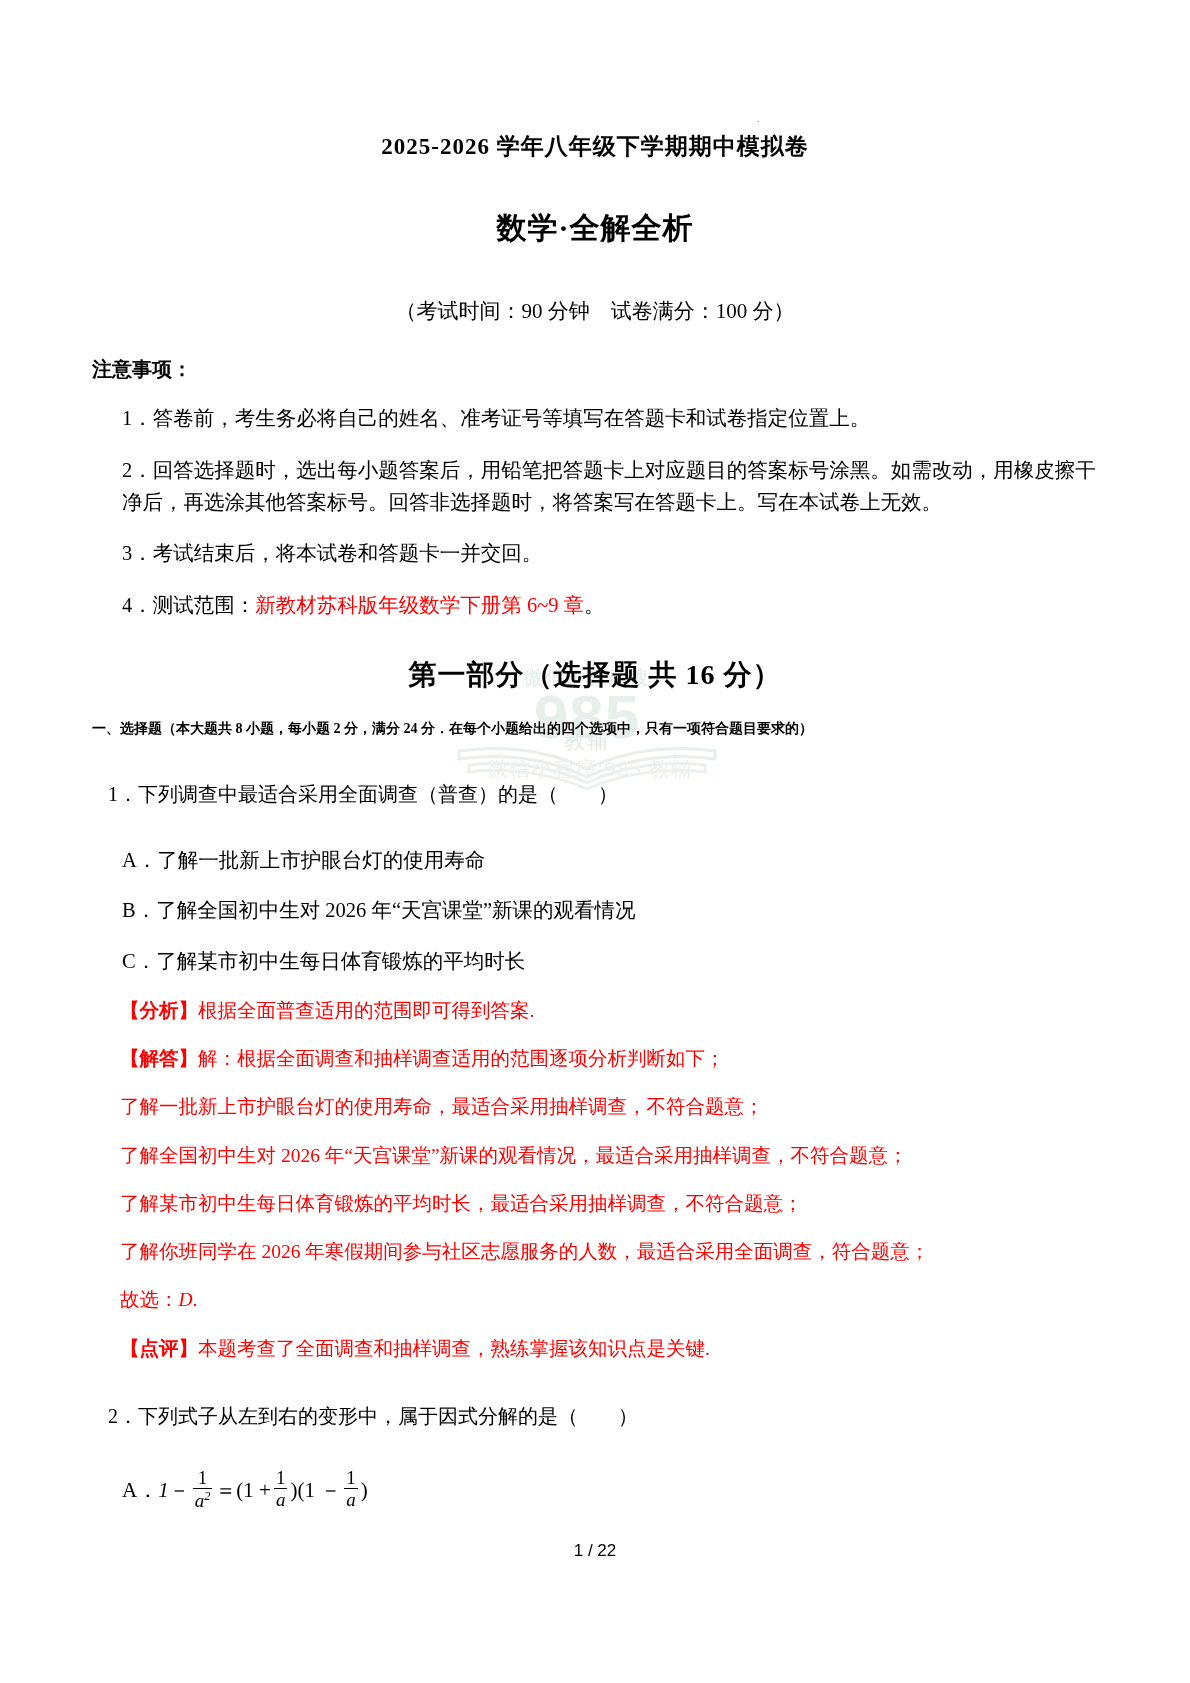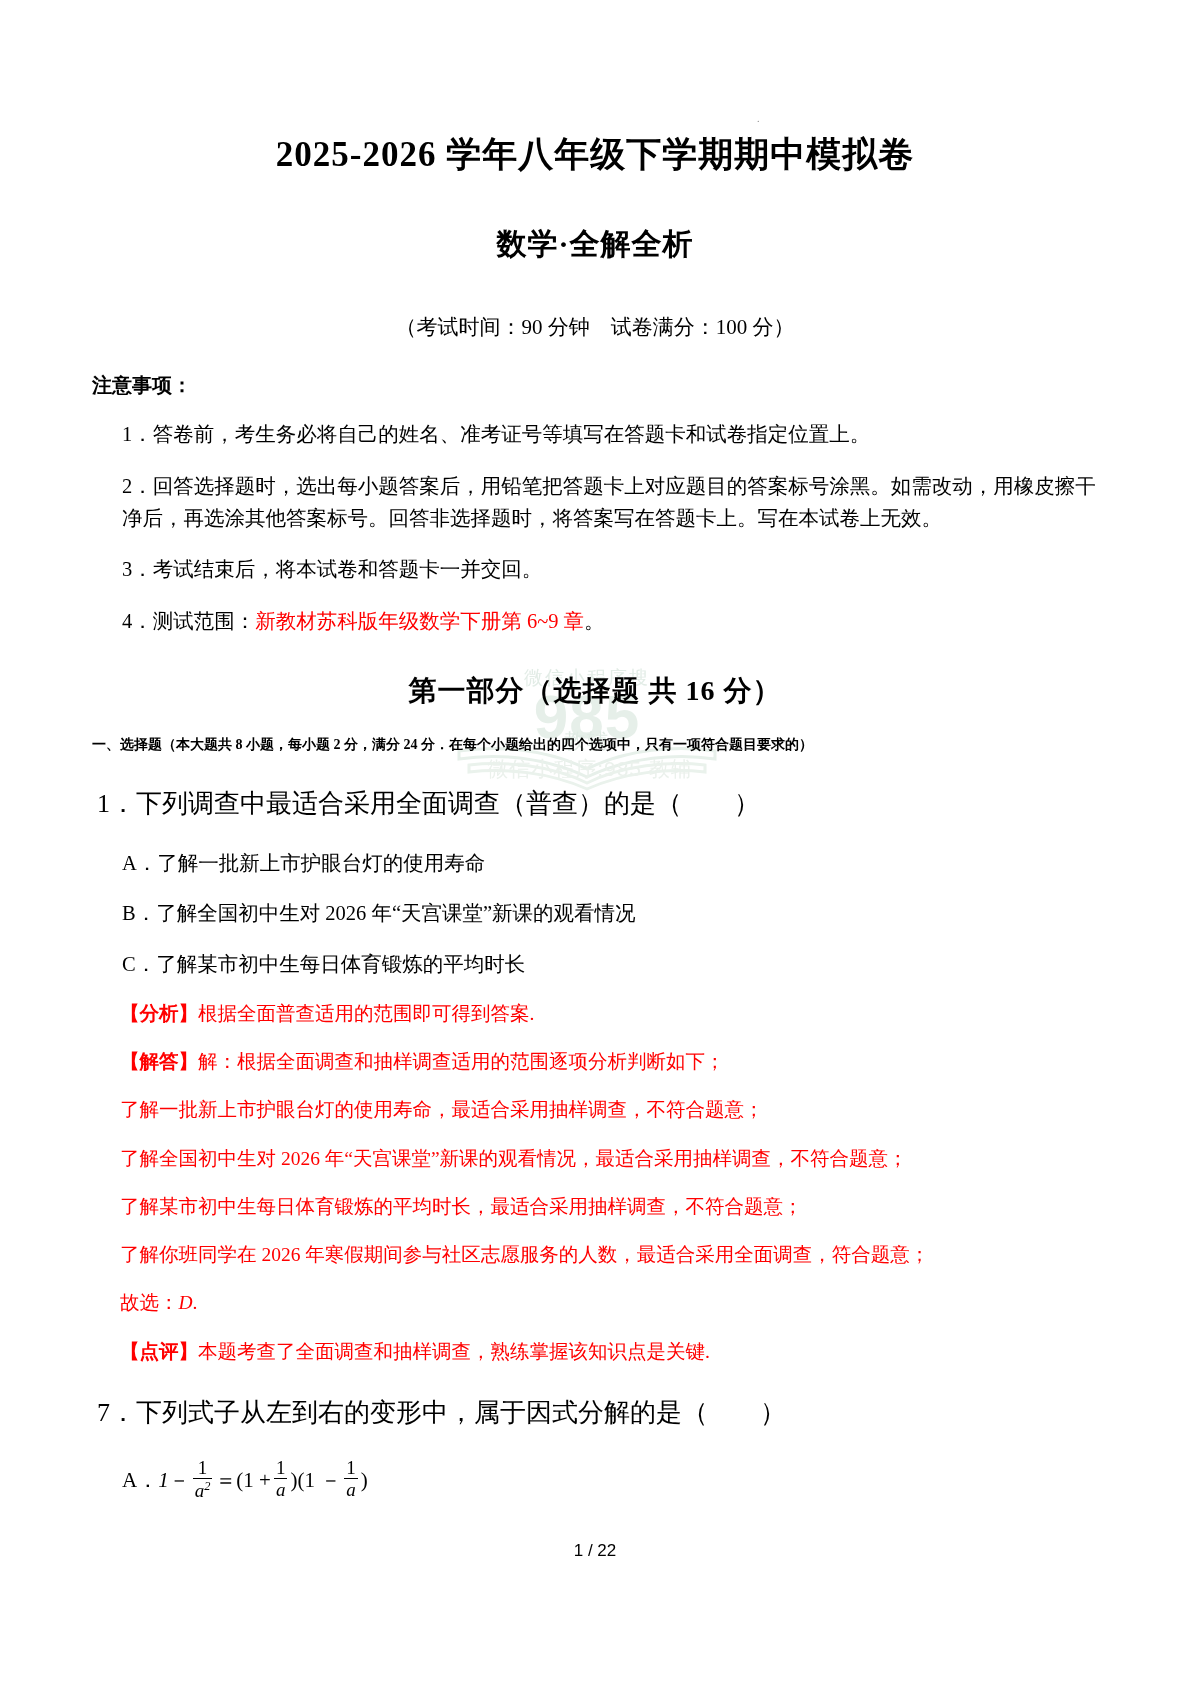--- a/index.html
+++ b/index.html
@@ -100,21 +100,21 @@
     top: 113px;
     font-size: 10px;
     color: #888;
     z-index: 1;
   }
 
   h1.doc-title {
     margin: 0;
     padding-top: 131px;
     text-align: center;
-    font-size: 35px;
+    font-size: 23px;
     font-weight: bold;
     letter-spacing: 1px;
     font-family: "Liberation Serif", serif;
   }
   h2.doc-subtitle {
     margin: 8px;
     padding-top: 38px;
     text-align: center;
     font-size: 30px;
     font-weight: bold;
@@ -160,23 +160,23 @@
   .section-intro {
     margin: 0;
     padding-top: 24px;
     font-size: 14px;
     font-weight: bold;
     line-height: 1.62;
     text-align: justify;
   }
 
   .q-stem {
-    margin: 5px;
+    margin: 16px;
     padding-top: 22px;
-    font-size: 26px;
+    font-size: 20px;
     line-height: 1.5;
   }
   .q-option {
     margin: 0;
     padding-top: 20px;
     padding-left: 30px;
     font-size: 20.5px;
     line-height: 1.5;
     font-family: Liberation Serif, serif;
   }
@@ -285,21 +285,21 @@
 
     <p class="sol-line"><b>【分析】</b><span>根据全面普查适用的范围即可得到答案.</span></p>
     <p class="sol-line"><b>【解答】</b><span>解：根据全面调查和抽样调查适用的范围逐项分析判断如下；</span></p>
     <p class="sol-line">了解一批新上市护眼台灯的使用寿命，最适合采用抽样调查，不符合题意；</p>
     <p class="sol-line">了解全国初中生对 2026 年“天宫课堂”新课的观看情况，最适合采用抽样调查，不符合题意；</p>
     <p class="sol-line">了解某市初中生每日体育锻炼的平均时长，最适合采用抽样调查，不符合题意；</p>
     <p class="sol-line">了解你班同学在 2026 年寒假期间参与社区志愿服务的人数，最适合采用全面调查，符合题意；</p>
     <p class="sol-line"><span>故选：</span><span class="ital">D</span><span>.</span></p>
     <p class="sol-line"><b>【点评】</b><span>本题考查了全面调查和抽样调查，熟练掌握该知识点是关键.</span></p>
 
-    <p class="q-stem">7．下列式子从左到右的变形中，属于因式分解的是（　　）</p>
+    <p class="q-stem">2．下列式子从左到右的变形中，属于因式分解的是（　　）</p>
     <div class="mathline">
       <span>A．</span>
       <span class="mi">1</span>
       <span>－</span>
       <span class="frac">
         <span class="num">1</span>
         <span class="den"><span class="mi">a</span><sup class="exp">2</sup></span>
       </span>
       <span>＝</span>
       <span>(1 +</span>

